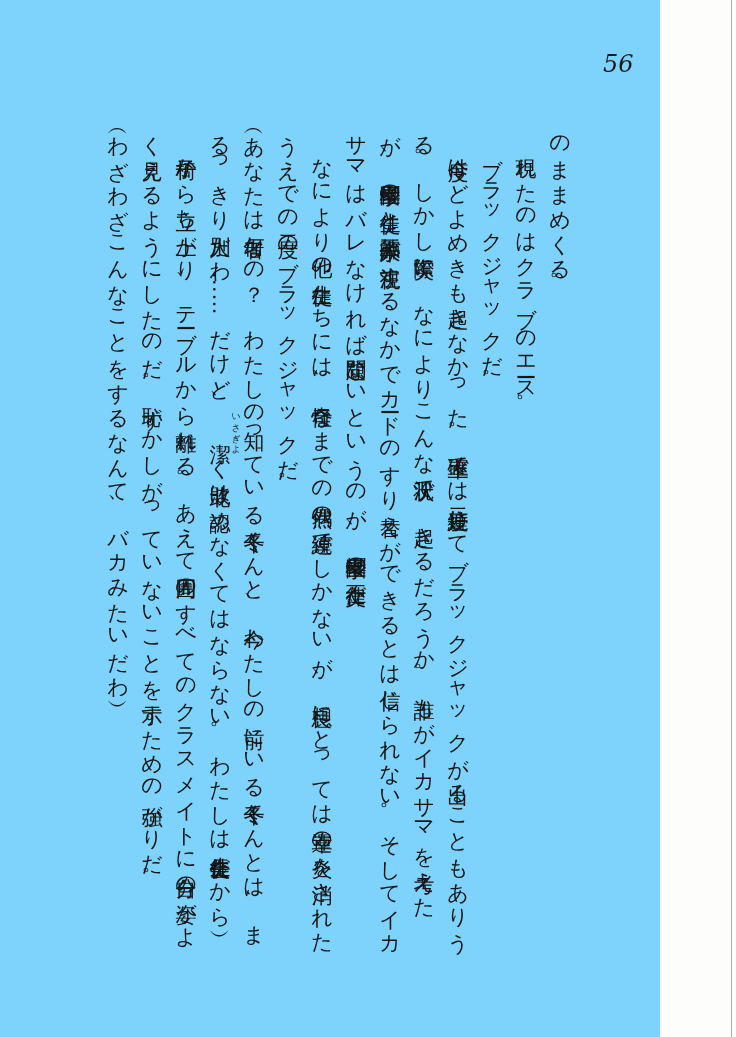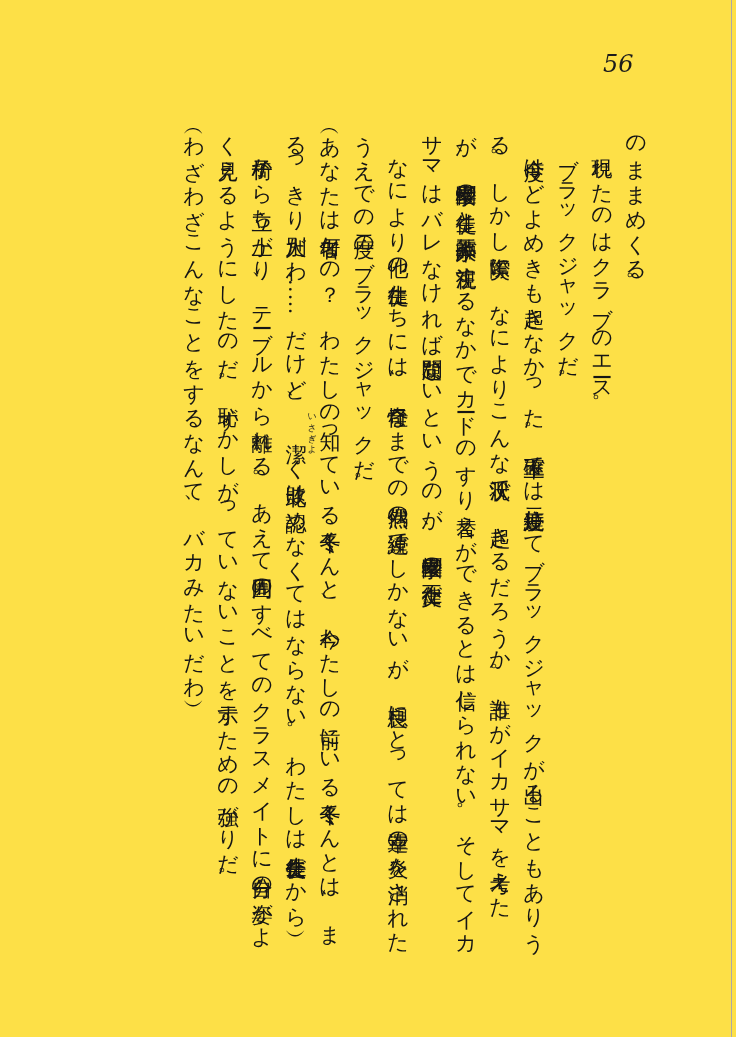--- a/index.html
+++ b/index.html
@@ -5,23 +5,23 @@
   html, body {
     margin: 0;
     padding: 0;
     width: 736px;
     height: 1037px;
     overflow: hidden;
     background: #fdfdfc;
   }
   .page {
     position: relative;
-    width: 736px;
+    width: 660px;
     height: 1037px;
-    background: #fde047;
+    background: #7dd3fc;
     font-family: "DejaVu Serif", "Liberation Serif", serif;
     color: #151515;
   }
   .edge-line {
     position: absolute;
     left: 731px;
     top: 0;
     width: 1px;
     height: 1037px;
     background: #a9a9a9;

